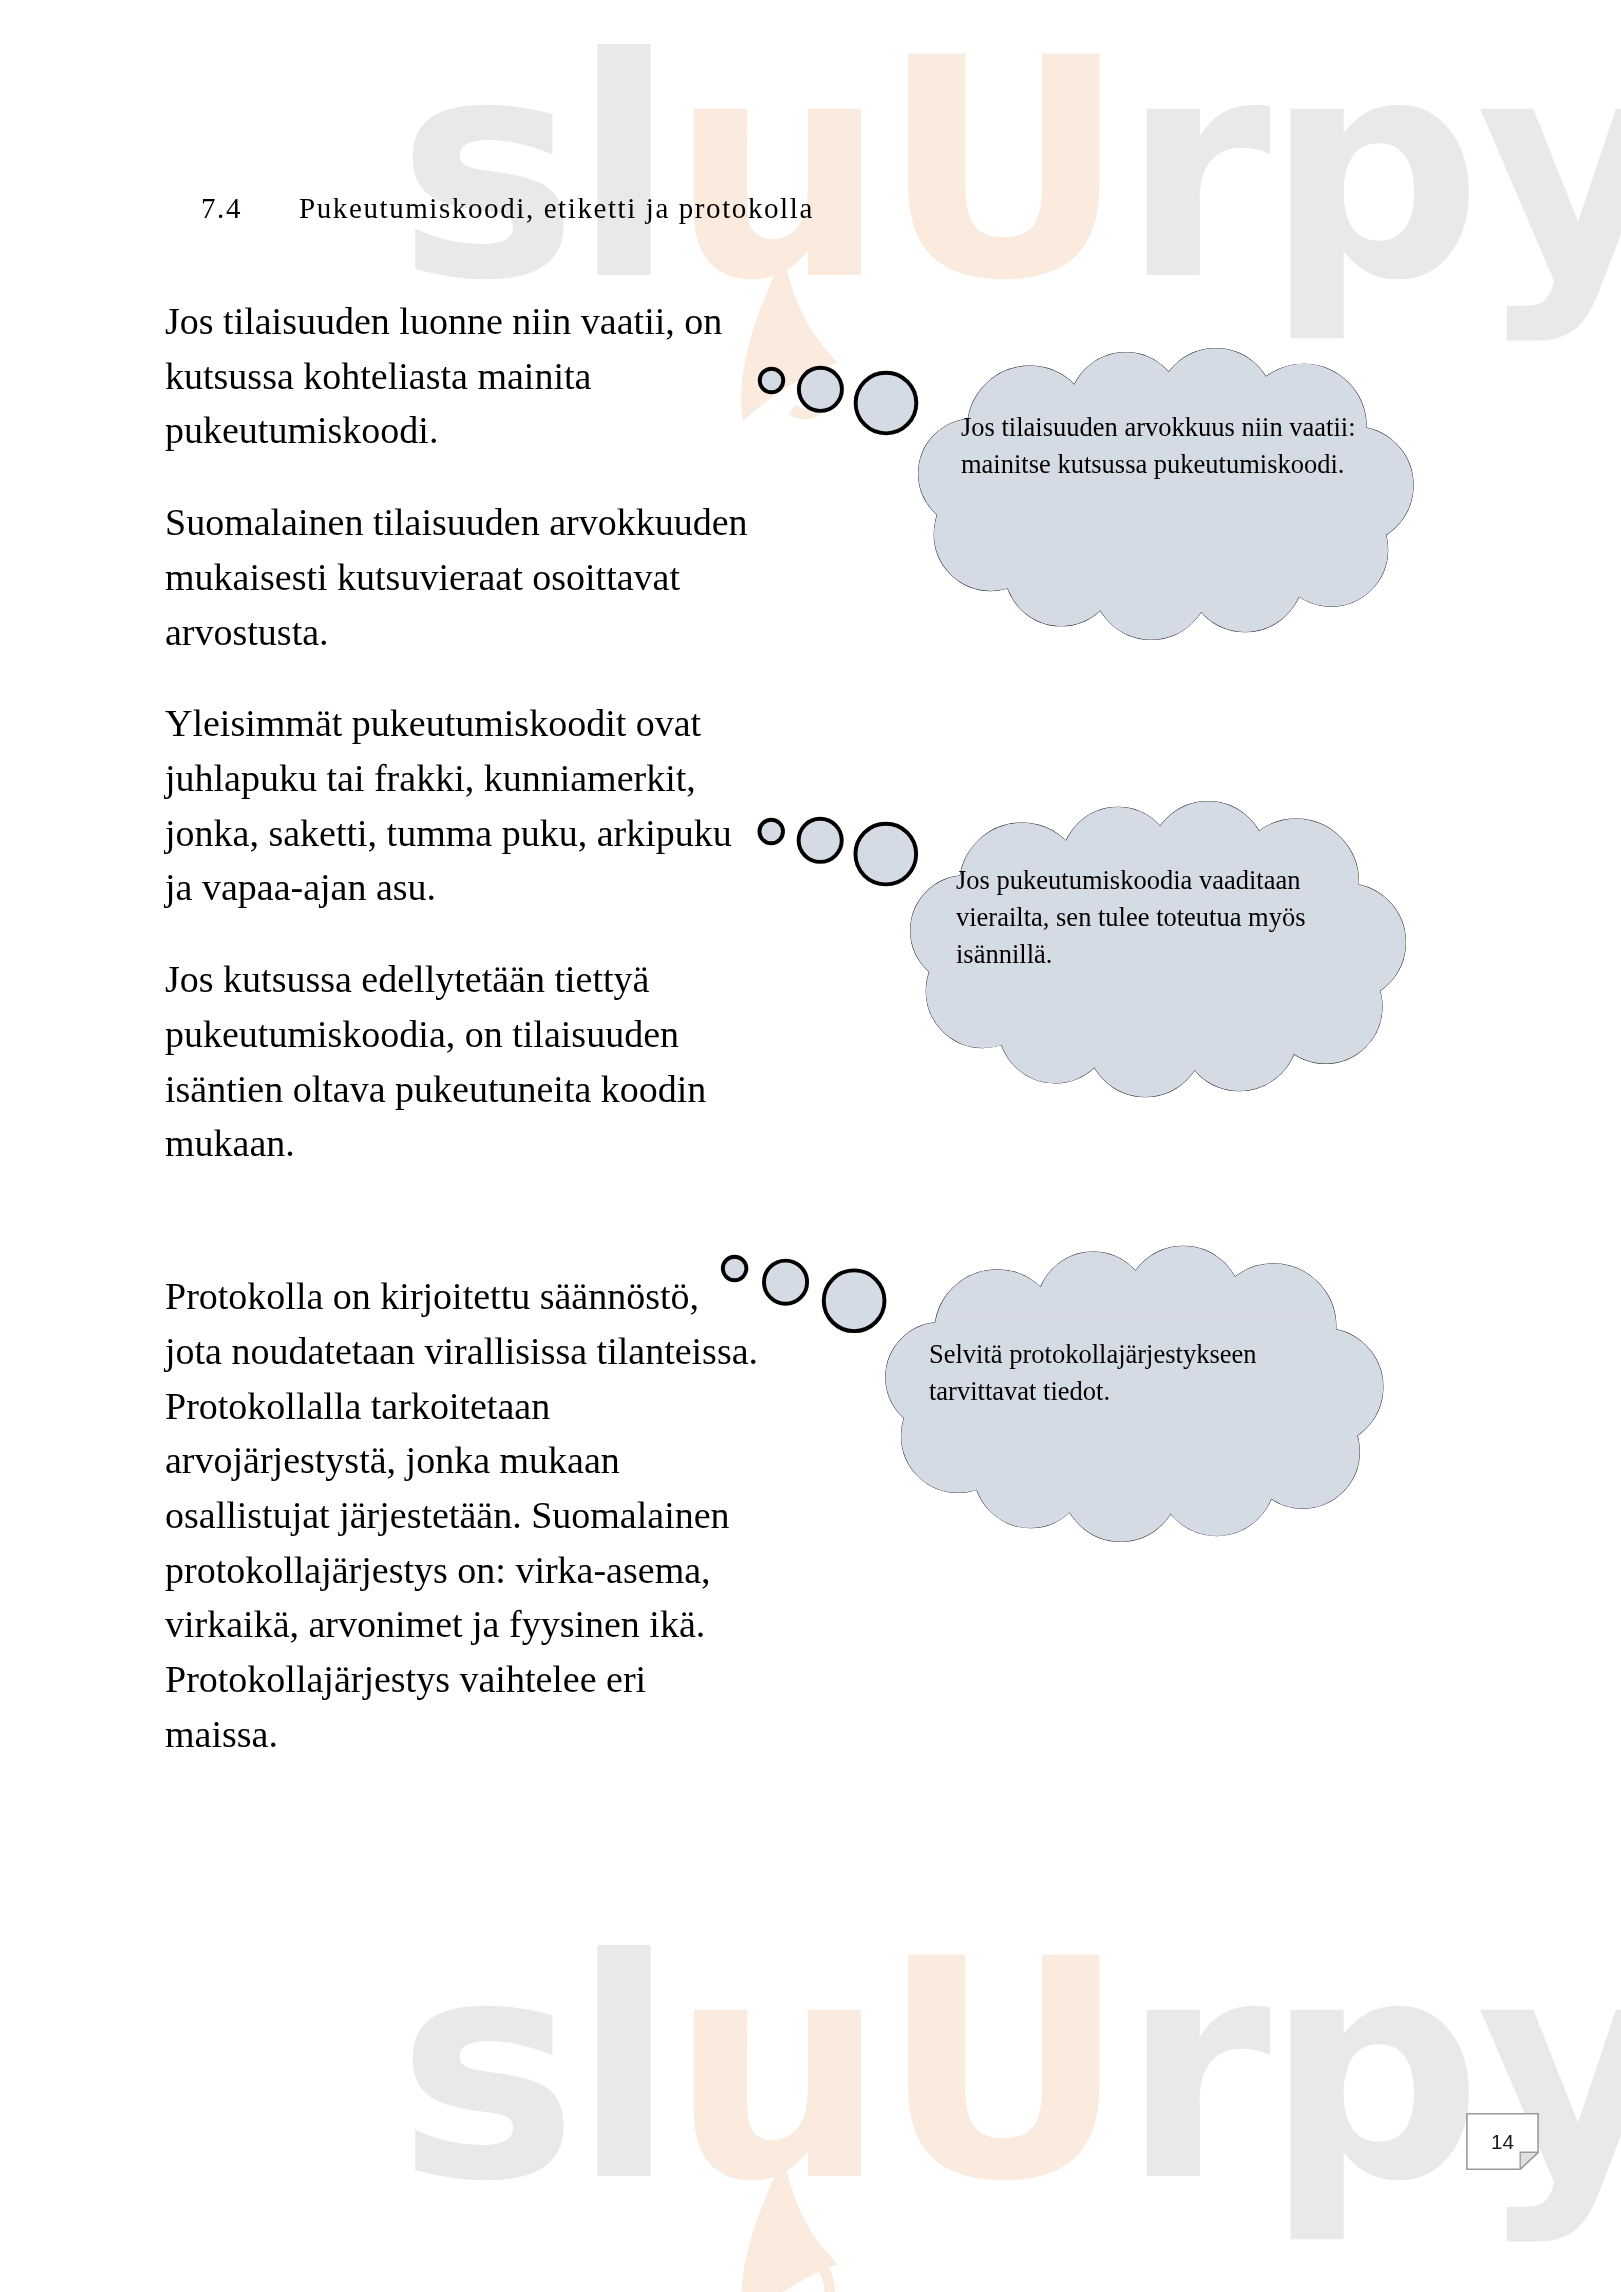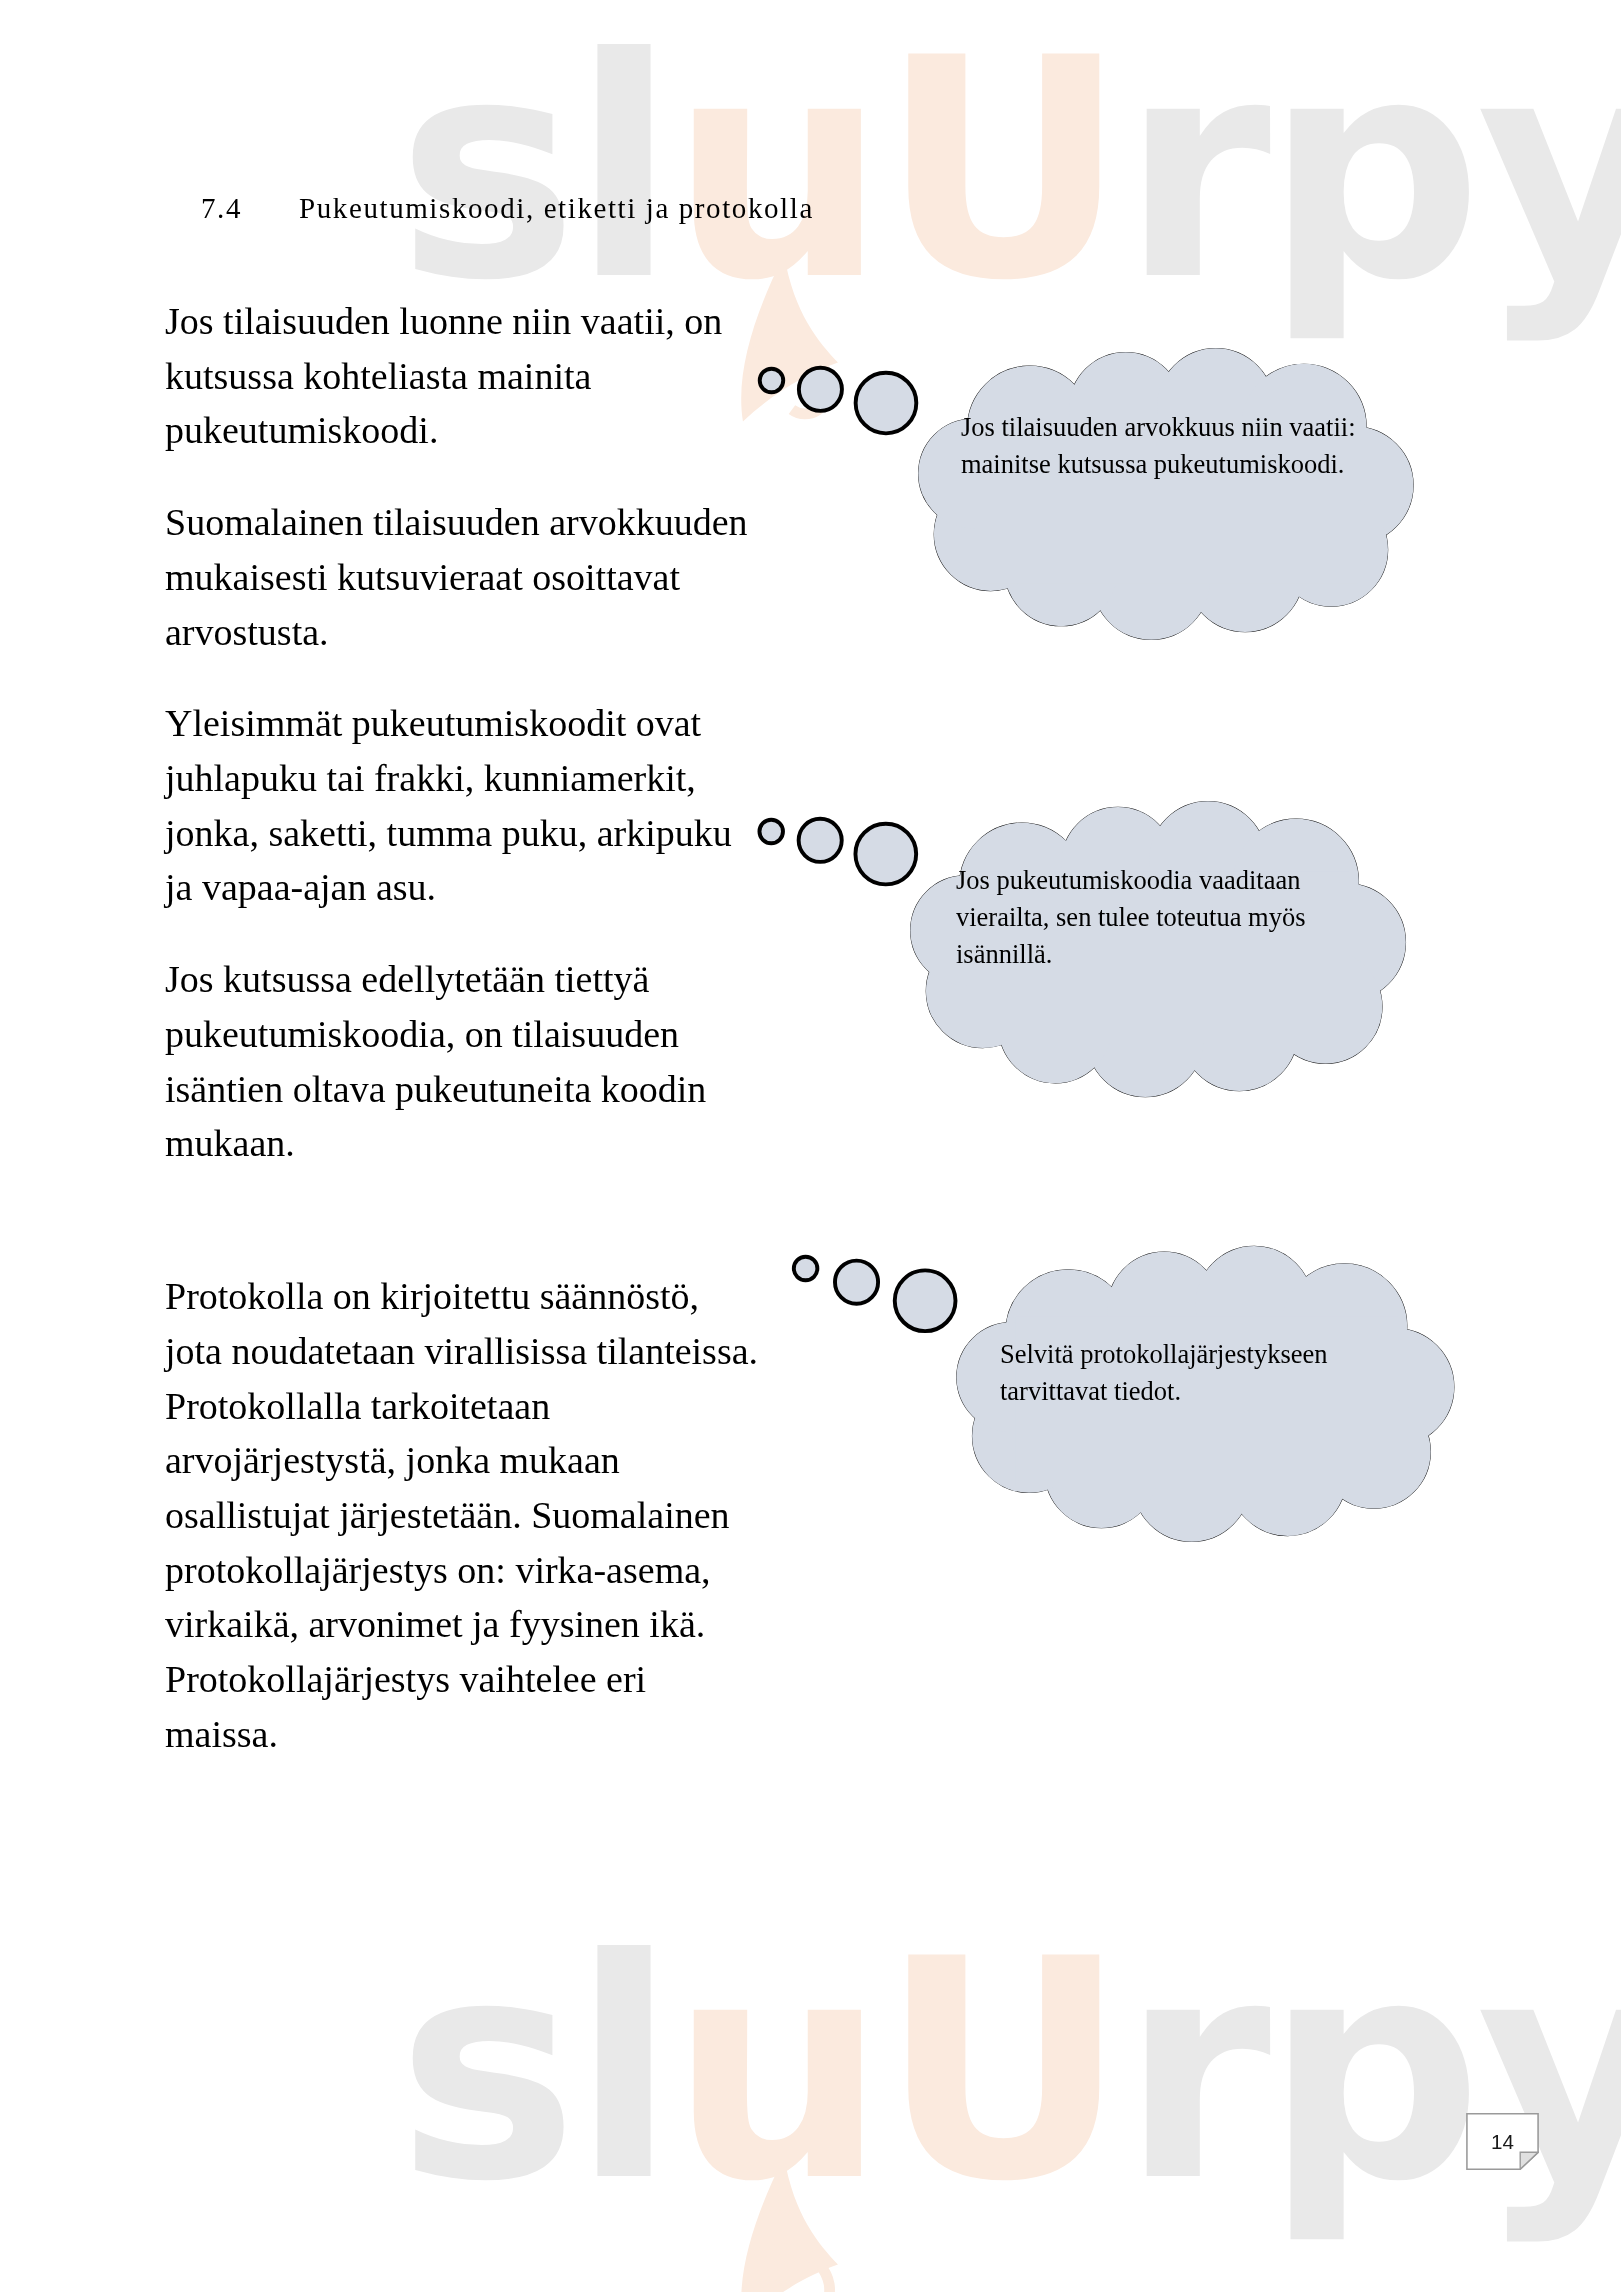--- a/index.html
+++ b/index.html
@@ -235,21 +235,21 @@
           <circle cx="398" cy="234" r="60"></circle>
           <circle cx="306" cy="222" r="58"></circle>
           <circle cx="232" cy="186" r="58"></circle>
           <circle cx="214" cy="124" r="56"></circle>
           <rect x="218" y="64" width="388" height="174"></rect>
         </g>
       </svg>
       <div class="bubble-text" style="left:201px; top:53px; width:412px;">Jos pukeutumiskoodia vaaditaan vierailta, sen tulee toteutua myös isännillä.</div>
     </div>
 
-    <div class="bubble-group" style="left:786px; top:1240px; width:725px; height:294px;">
+    <div class="bubble-group" style="left:715px; top:1240px; width:725px; height:294px;">
       <svg class="bubble-svg" width="725" height="294" viewBox="0 0 740 300">
         <g fill="#d5dbe5" stroke="#000000" stroke-width="4">
           <circle cx="20" cy="29" r="12"></circle>
           <circle cx="72" cy="43" r="22"></circle>
           <circle cx="142" cy="62" r="31"></circle>
         </g>
         <g fill="#d5dbe5" stroke="#000000" stroke-width="4.5" stroke-linecap="round">
           <circle cx="288" cy="94" r="62"></circle>
           <circle cx="386" cy="70" r="56"></circle>
           <circle cx="478" cy="66" r="58"></circle>

